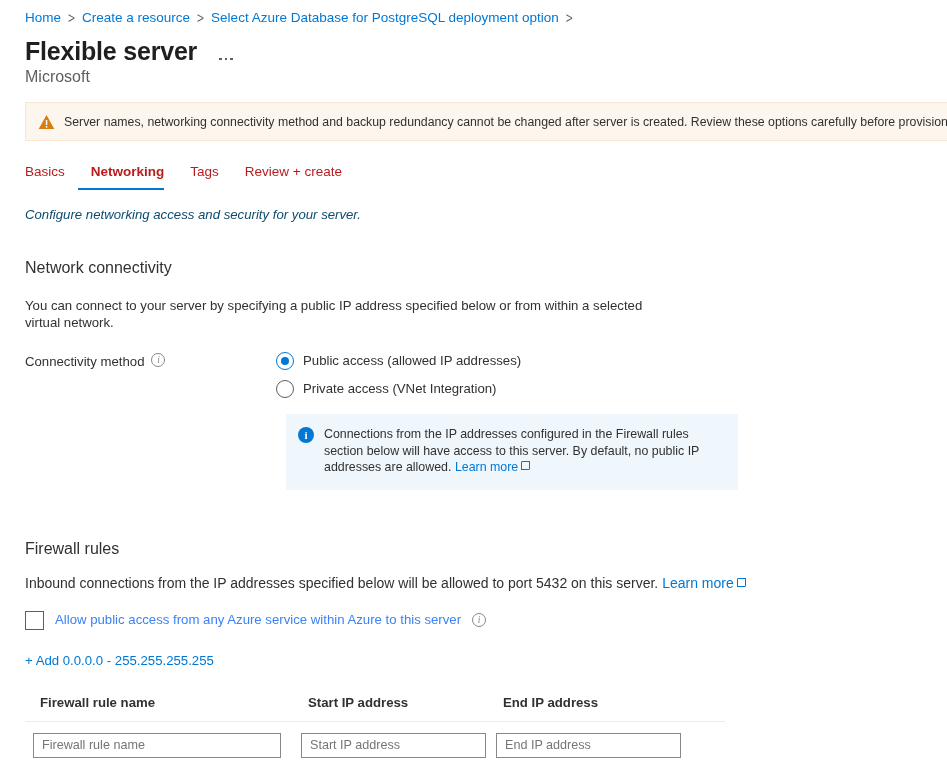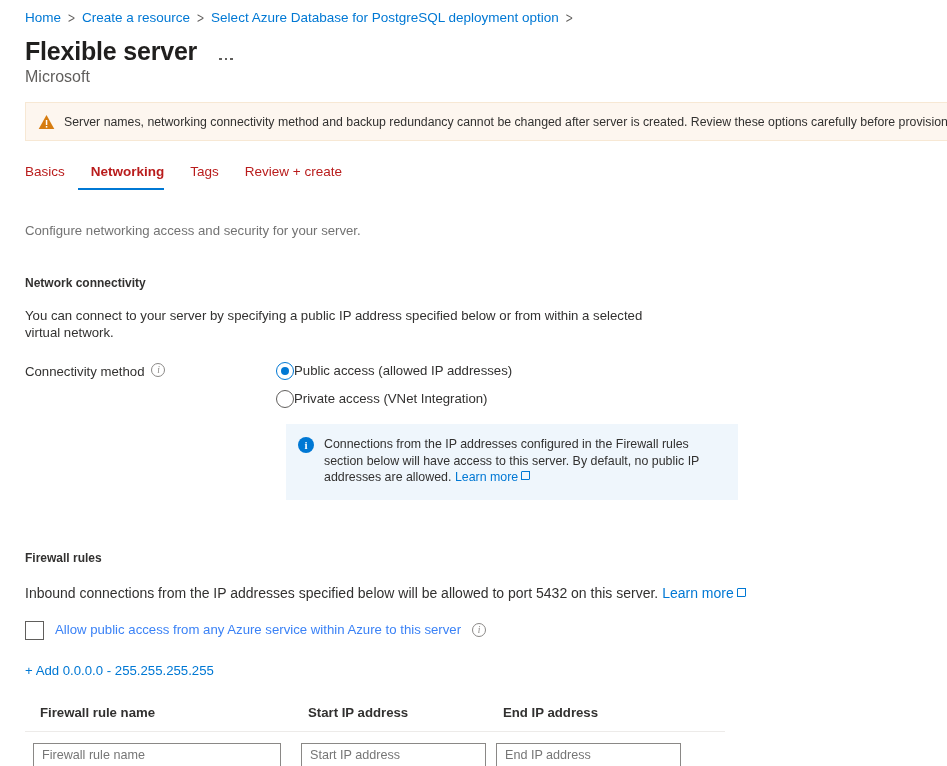--- a/index.html
+++ b/index.html
@@ -75,46 +75,46 @@
   }
   .tab:first-child { padding-left: 0; }
   .tab.active { font-weight: 600; }
   .tab.active::after {
     content: ""; position: absolute; left: 0; right: 13px; bottom: 0;
     height: 2.5px; background: #0078d4;
   }
   .tab:first-child.active::after { left: 0; }
 
   .tab-desc {
-    padding-left: 25px; margin-top: 32px;
-    font-size: 13.2px; color: #737373; line-height: 18px;
+    padding-left: 25px; margin-top: 16px;
+    font-size: 13.2px; color: #0c4a6e; line-height: 18px; font-style: italic;
   }
 
   
   .section { padding-left: 25px; }
   .section-title {
-    font-size: 12px; font-weight: 700; color: #323130; line-height: 19px;
+    font-size: 16px; font-weight: 400; color: #323130; line-height: 19px;
   }
   .section-desc {
     font-size: 13.2px; color: #323130; line-height: 17px;
-    max-width: 655px; margin-top: 14px;
+    max-width: 655px; margin-top: 20px;
   }
 
   
   .field-row { display: flex; margin-top: 21px; }
   .field-label {
     width: 251px; flex: 0 0 251px;
     font-size: 13.2px; color: #323130; line-height: 18px;
     display: flex; align-items: flex-start; gap: 7px;
     padding-top: 1px;
   }
   .field-control { flex: 1; }
 
   .radio-item {
-    display: flex; align-items: center; 
+    display: flex; align-items: center; gap: 9px;
     margin-bottom: 10px; cursor: pointer;
   }
   .radio {
     width: 18px; height: 18px; border-radius: 50%;
     border: 1px solid #605e5c; background: #fff;
     display: flex; align-items: center; justify-content: center;
     flex: 0 0 18px;
   }
   .radio.checked { border-color: #0078d4; border-width: 1.5px; }
   .radio.checked::after {

